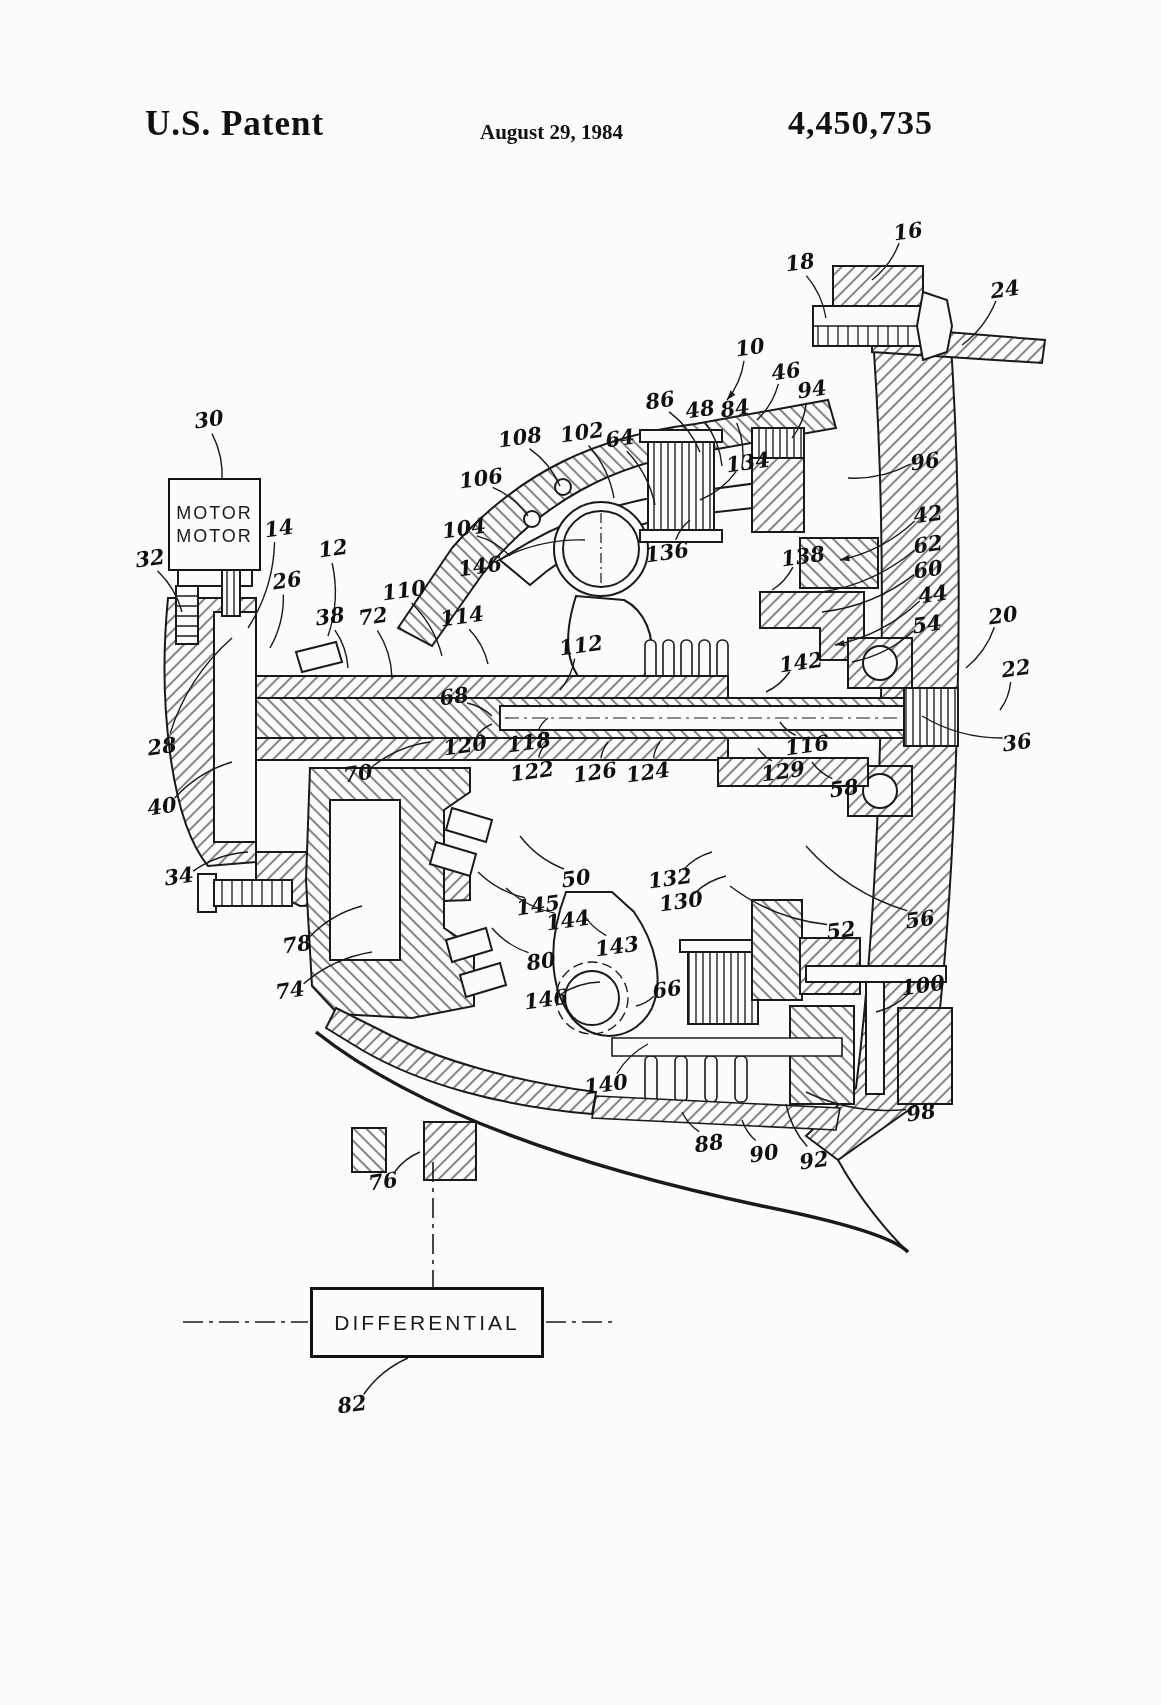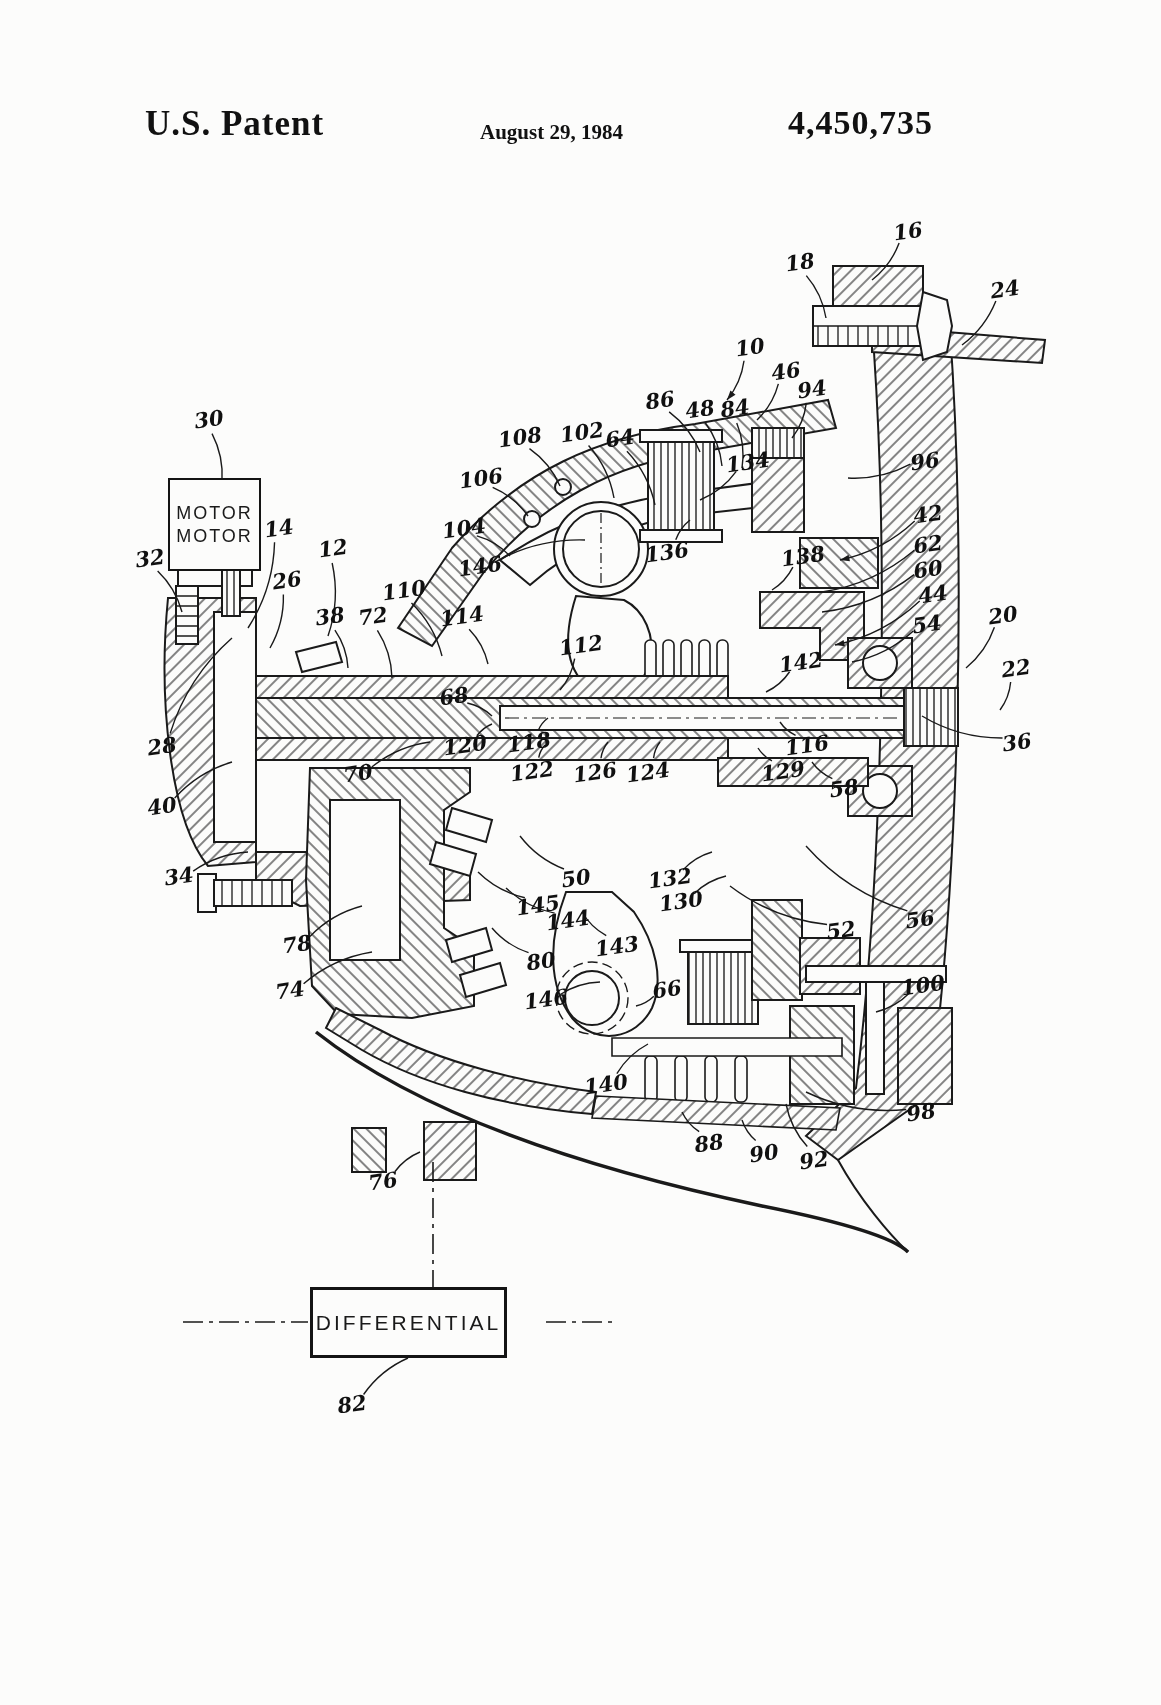--- a/index.html
+++ b/index.html
@@ -11,21 +11,21 @@
   svg.draw{position:absolute;left:0;top:0;}
   svg.draw *{vector-effect:non-scaling-stroke;}
   .ref-layer{position:absolute;left:0;top:0;width:1161px;height:1705px;pointer-events:none;}
   .ref-label{position:absolute;transform:translate(-50%,-50%) rotate(-8deg);
              font:italic 700 21px "DejaVu Serif",serif;color:#101010;white-space:nowrap;}
   .box-label{position:absolute;display:flex;align-items:center;justify-content:center;
              background:#fcfcfb;border:3px solid #141414;box-sizing:border-box;
              font-family:"Liberation Sans",sans-serif;color:#1a1a1a;text-align:center;}
   .step-motor{left:168px;top:478px;width:93px;height:93px;flex-direction:column;
               font-size:18px;letter-spacing:2px;line-height:1.25;border-width:2.5px;}
-  .differential{left:310px;top:1287px;width:197px;height:71px;font-size:21px;letter-spacing:3px;}
+  .differential{left:310px;top:1287px;width:234px;height:71px;font-size:21px;letter-spacing:3px;}
 </style>
 </head>
 <body>
 
 <div class="page">
 
   <div class="hdr-left">U.S. Patent</div>
   <div class="hdr-date">August 29, 1984</div>
   <div class="hdr-num">4,450,735</div>
 

